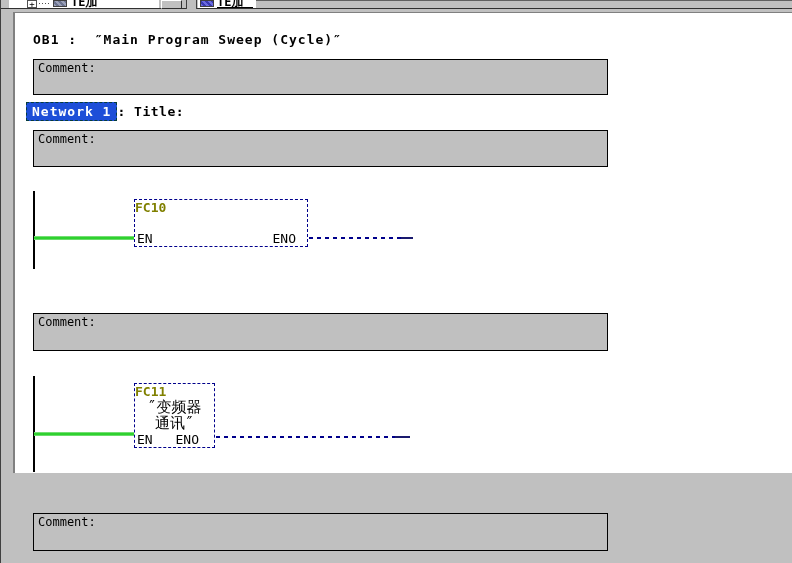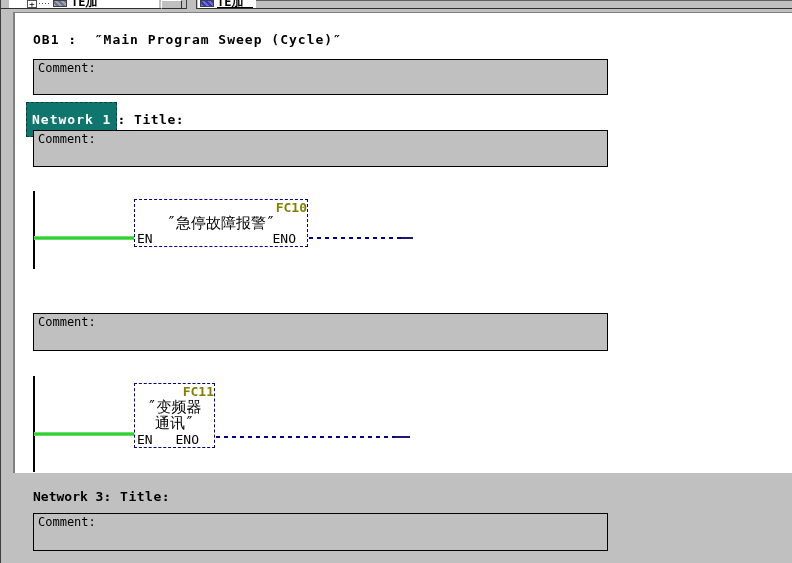--- a/index.html
+++ b/index.html
@@ -37,34 +37,34 @@
   .comment-box { position:absolute; left:18px; width:575px; background:#c0c0c0; border:1px solid #000;
                  font-size:12px; padding:1px 4px; }
   .cb1 { top:46px;  height:36px; }
   .cb2 { top:117px; height:37px; }
   .cb3 { top:300px; height:38px; }
   .cb4 { top:500px; height:38px; }
   .net-header { position:absolute; font-size:13px; font-weight:bold; white-space:pre; }
   .nh1 { left:11px; top:89px; }
   .nh2 { left:18px; top:276px; }
   .nh3 { left:18px; top:476px; }
-  .net-chip { display:inline-block; background:#0f766e; color:#fff; font-weight:bold;
-              padding:9px 5px; border:1px dashed #063d3d; letter-spacing:1px; }
+  .net-chip { display:inline-block; background:#1d4ed8; color:#fff; font-weight:bold;
+              padding:1px 5px; border:1px dashed #063d3d; letter-spacing:1px; }
   .title-suffix { font-weight:bold; letter-spacing:0.5px; }
   .rail { position:absolute; width:2px; background:#000; }
   .rail1 { left:18px; top:178px; height:78px; }
   .rail2 { left:18px; top:363px; height:96px; }
   .wire { position:absolute; width:100px; height:4px;
           background:linear-gradient(180deg,#a5e8a5,#2fd12f 30%,#2fd12f 75%,#a5e8a5); }
   .wire1 { left:19px; top:223px; }
   .wire2 { left:19px; top:419px; }
   .fcblock { position:absolute; background:#fff; border:1px dashed #00008b; font-size:13px; }
   .blk1 { left:119px; top:186px; width:174px; height:48px; }
   .blk2 { left:119px; top:370px; width:81px;  height:65px; }
-  .fc-id { text-align:right; font-weight:bold; color:#808000; line-height:15px; }
+  .fc-id { text-align:left; font-weight:bold; color:#808000; line-height:15px; }
   .fc-name { text-align:center; font-size:15px; line-height:16px; white-space:nowrap; }
   .pin-row { position:absolute; left:0; right:0; bottom:0; height:15px; }
   .pin-en  { position:absolute; left:2px; bottom:0; }
   .blk1 .pin-eno { position:absolute; right:11px; bottom:0; }
   .blk2 .pin-eno { position:absolute; right:15px; bottom:0; }
   .outdash { position:absolute; height:2px;
              background:repeating-linear-gradient(90deg,#00008b 0 4px,transparent 4px 8px); }
   .od1 { left:294px; top:224px; width:92px; }
   .od2 { left:201px; top:423px; width:179px; }
   .enddash { position:absolute; height:2px; background:#1a1a6e; }
@@ -107,21 +107,20 @@
     <div class="net-header nh1"><span class="net-chip">Network 1</span><span class="title-suffix">: Title:</span></div>
 
     <div class="comment-box cb2">
       <span>Comment:</span>
     </div>
 
     <div class="rail rail1"></div>
     <div class="wire wire1"></div>
     <div class="fcblock blk1">
       <div class="fc-id">FC10</div>
-      <div class="fc-name">″急停故障报警″</div>
       <div class="pin-row">
         <span class="pin-en">EN</span>
         <span class="pin-eno">ENO</span>
       </div>
     </div>
     <div class="outdash od1"></div>
     <div class="enddash ed1"></div>
 
 
     <div class="comment-box cb3">
@@ -135,20 +134,19 @@
       <div class="fc-name">″变频器</div>
       <div class="fc-name">通讯″</div>
       <div class="pin-row">
         <span class="pin-en">EN</span>
         <span class="pin-eno">ENO</span>
       </div>
     </div>
     <div class="outdash od2"></div>
     <div class="enddash ed2"></div>
 
-    <div class="net-header nh3"><span>Network 3</span><span class="title-suffix">: Title:</span></div>
 
     <div class="comment-box cb4">
       <span>Comment:</span>
     </div>
 
   </div>
 </div>
 
 </body></html>

